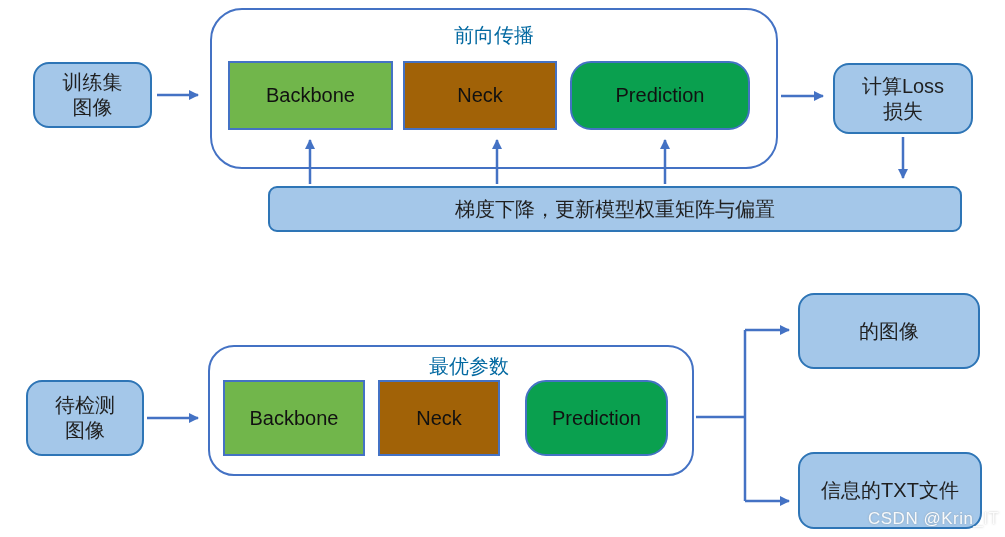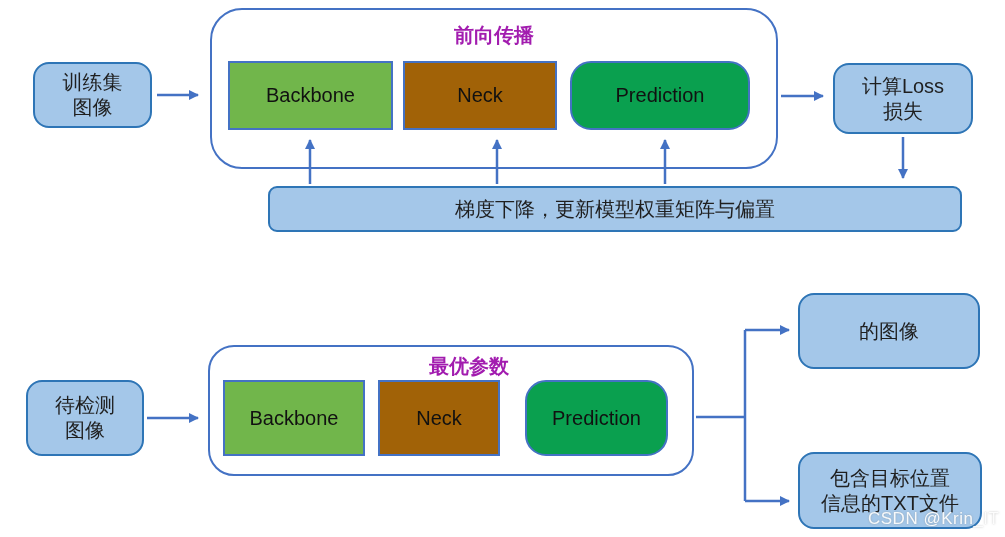--- a/index.html
+++ b/index.html
@@ -6,21 +6,21 @@
   body{width:1005px;height:537px;position:relative;overflow:hidden;
        font-family:"Liberation Sans","DejaVu Sans",sans-serif;color:#1f1f1f;}
   .abs{position:absolute;box-sizing:border-box;}
   
   .bluebox{background:#A4C7E9;border:2.5px solid #2E75B6;border-radius:16px;
            display:flex;flex-direction:column;align-items:center;justify-content:center;
            font-size:20px;line-height:25px;text-align:center;z-index:2;}
   
   .container{background:#ffffff;border:2.5px solid #4472C4;z-index:1;}
   .container-title{position:absolute;left:0;right:0;text-align:center;
-           font-size:20px;color:#a21caf;font-weight:bold;}
+           font-size:20px;color:#0369a1;}
   
   .stage{border:2px solid #4472C4;display:flex;align-items:center;justify-content:center;
          font-size:20px;color:#111;z-index:2;}
   .stage.backbone{background:#71B64B;}
   .stage.neck{background:#a16207;}
   .stage.prediction{background:#0AA04F;border-radius:21px;}
   
   .bar{background:#A4C7E9;border:2.5px solid #2E75B6;border-radius:9px;
        display:flex;align-items:center;justify-content:center;
        font-size:20px;z-index:2;}
@@ -59,21 +59,20 @@
   <div class="container-title" style="top:6px;margin-left:36px;">最优参数</div>
 </div>
 <div class="abs stage backbone" style="left:223px;top:380px;width:142px;height:76px;">Backbone</div>
 <div class="abs stage neck" style="left:378px;top:380px;width:122px;height:76px;">Neck</div>
 <div class="abs stage prediction" style="left:525px;top:380px;width:143px;height:76px;">Prediction</div>
 
 <div class="abs bluebox" style="left:798px;top:293px;width:182px;height:76px;">
   <span>的图像</span>
 </div>
 <div class="abs bluebox" style="left:798px;top:452px;width:184px;height:77px;">
-  <span>包含目标位置</span>
   <span>信息的TXT文件</span>
 </div>
 
 <svg class="connectors" width="1005" height="537" viewBox="0 0 1005 537">
   <defs>
     <marker id="ah" orient="auto" markerUnits="userSpaceOnUse" markerWidth="12" markerHeight="11" refX="9" refY="5">
       <path d="M0,0 L10,5 L0,10 Z" fill="#4472C4"></path>
     </marker>
   </defs>
   <g stroke="#4472C4" stroke-width="2.5" fill="none">

